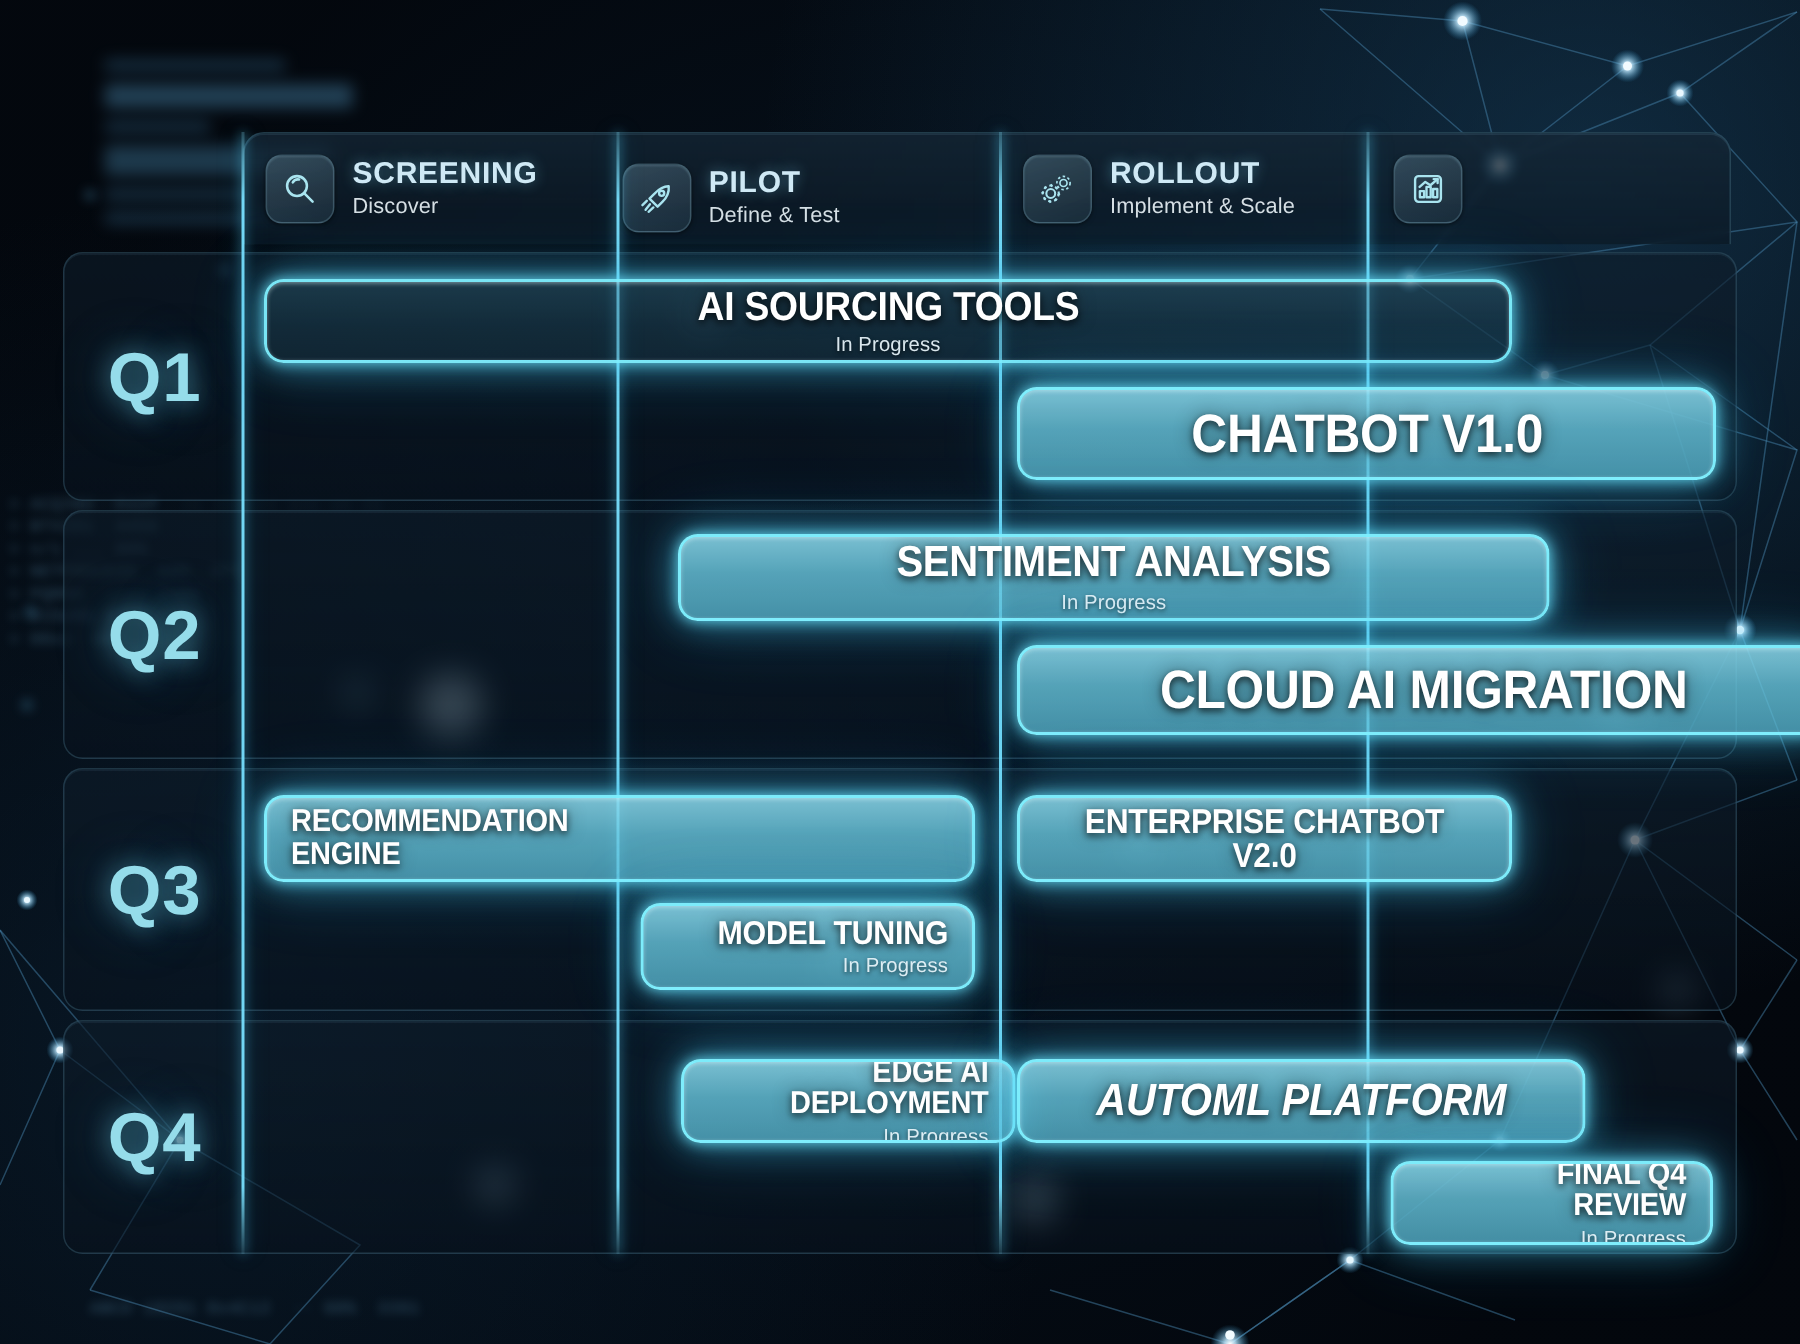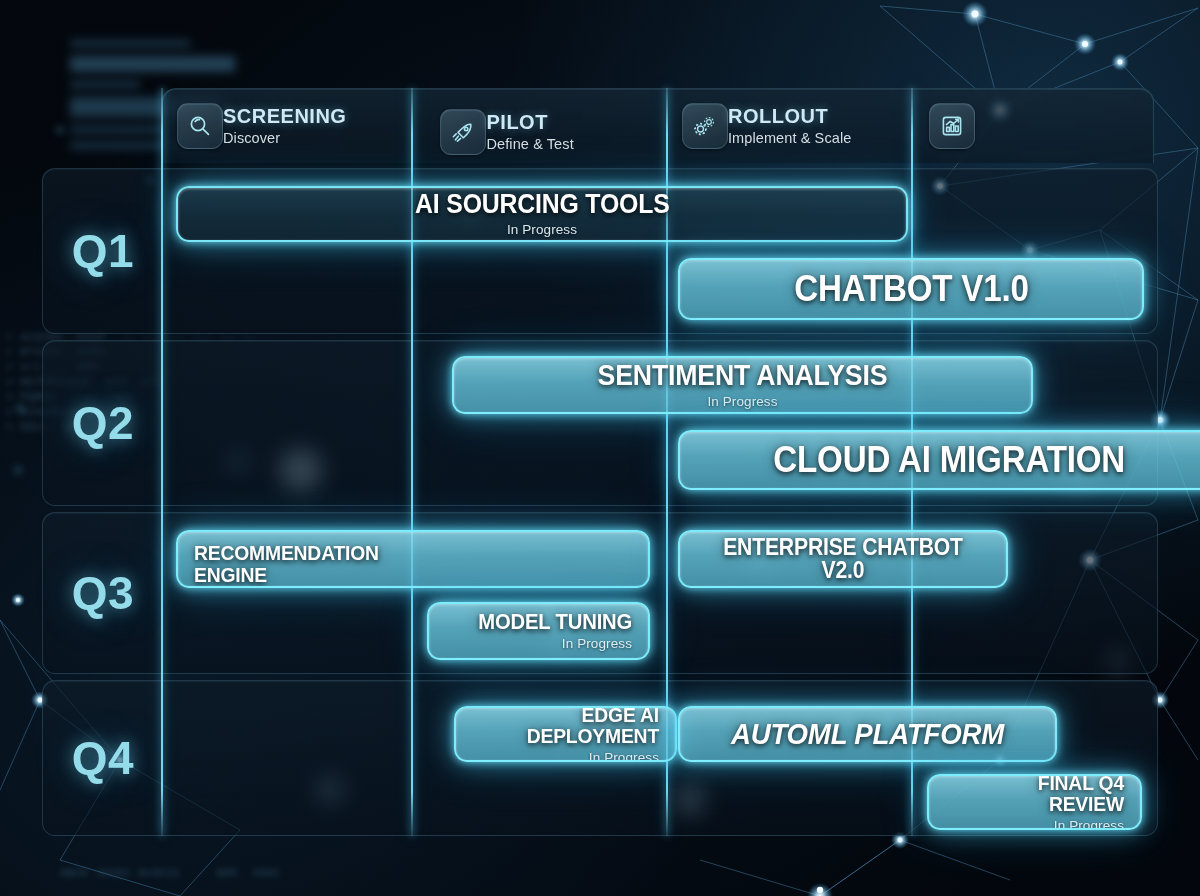--- a/index.html
+++ b/index.html
@@ -65,20 +65,21 @@
     border-bottom: none;
     box-shadow: inset 0 1px 0 rgba(160,220,245,0.10);
     backdrop-filter: blur(2px);
     display: flex;
     align-items: center;
     box-sizing: border-box;
   }
   .phase {
     display: flex;
     align-items: center;
+    gap: 12px;
     height: 100%;
     box-sizing: border-box;
     position: relative;
   }
   .phase-icon {
     width: 44px; height: 44px;
     flex: 0 0 44px;
     border-radius: 11px;
     background: linear-gradient(160deg, rgba(62,88,104,0.75) 0%, rgba(28,46,60,0.85) 100%);
     border: 1px solid rgba(150,200,220,0.22);
@@ -185,21 +186,21 @@
   .bar-sub {
     font-size: 13.5px;
     color: rgba(233,246,252,.93);
     font-weight: normal;
     letter-spacing: .1px;
     line-height: 1;
     margin-top: 4px;
     text-shadow: 0 1px 3px rgba(0,0,0,.62);
   }
   .align-center { align-items: center; text-align: center; }
-  .align-left   { align-items: flex-start; text-align: left; justify-content: flex-end; }
+  .align-left   { align-items: flex-start; text-align: left; }
   .align-right  { align-items: flex-end; text-align: right; }
   .align-center .bar-title, .align-center .bar-sub { transform-origin: center; }
   .align-left   .bar-title, .align-left .bar-sub   { transform-origin: left; }
   .align-right  .bar-title, .align-right .bar-sub  { transform-origin: right; }
 </style>
 </head>
 <body>
 
 <div id="stage">
 
@@ -327,21 +328,21 @@
           <path d="M8.2 8.6a4 4 0 0 1 4.2-1.9"></path>
           <path d="M15.9 15.9 L21.4 21.4"></path>
         </svg>
       </span>
       <span class="phase-text">
         <span class="phase-title">SCREENING</span>
         <span class="phase-sub">Discover</span>
       </span>
     </div>
 
-    <div class="phase" style="width:255px; padding-left:26px;margin-top:12px;">
+    <div class="phase" style="width:255px; padding-left:0;margin-top:12px;">
       <span class="phase-icon">
         <svg width="26" height="26" viewBox="0 0 26 26" fill="none" stroke="#a9e4ef" stroke-width="1.6" stroke-linecap="round" stroke-linejoin="round">
           <path d="M20.8 5.2c.4 3.9-1.1 7.3-4.2 10.4l-3.2 3.2-5.4-5.4 3.2-3.2C14.3 7.1 17.5 5.1 20.8 5.2z"></path>
           <circle cx="16.1" cy="9.9" r="1.7"></circle>
           <path d="M8.3 17.2 5.4 20.8M10.6 19.3 7.4 22.2M6.2 14.9 3.3 17.8"></path>
         </svg>
       </span>
       <span class="phase-text">
         <span class="phase-title">PILOT</span>
         <span class="phase-sub">Define &amp; Test</span>
@@ -398,21 +399,21 @@
     </div>
 
   <div id="lines-layer">
       <div class="col-line" style="left: 161px;"></div>
       <div class="col-line" style="left: 411px;"></div>
       <div class="col-line" style="left: 666px;"></div>
       <div class="col-line" style="left: 911px;"></div>
     </div>
 
   <div id="bars-layer">
-      <div class="bar align-center hollow" style="left: 176px; top: 186px; width: 732px; height: 56px;">
+      <div class="bar align-center hollow" style="left: 176px; top: 186px; width: 832px; height: 56px;">
         <div class="bar-title" style="font-size: 27px;">AI SOURCING TOOLS</div>
         <div class="bar-sub">In Progress</div>
       </div>
       <div class="bar align-center" style="left: 678px; top: 258px; width: 466px; height: 62px;">
         <div class="bar-title" style="font-size: 36px;">CHATBOT V1.0</div>
       </div>
       <div class="bar align-center" style="left: 452px; top: 356px; width: 581px; height: 58px;">
         <div class="bar-title" style="font-size: 29px;">SENTIMENT ANALYSIS</div>
         <div class="bar-sub">In Progress</div>
       </div>

